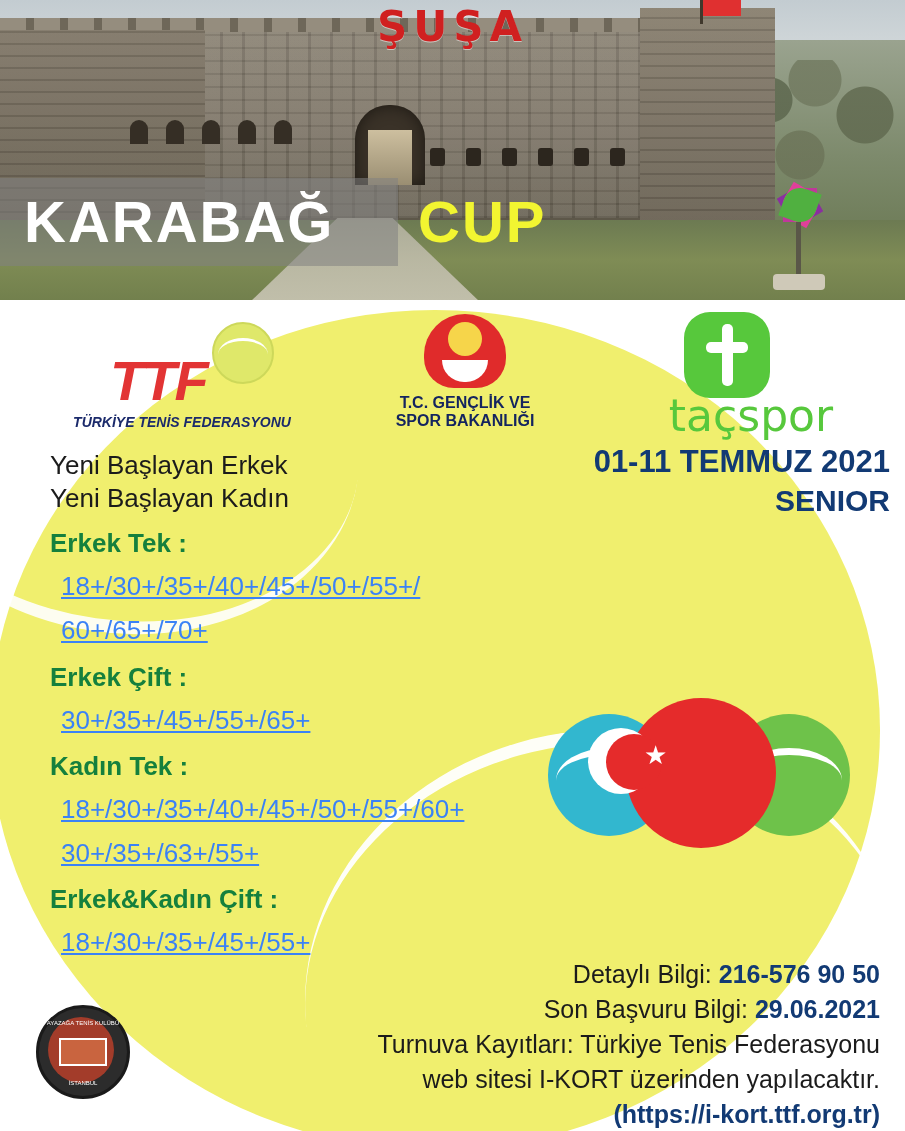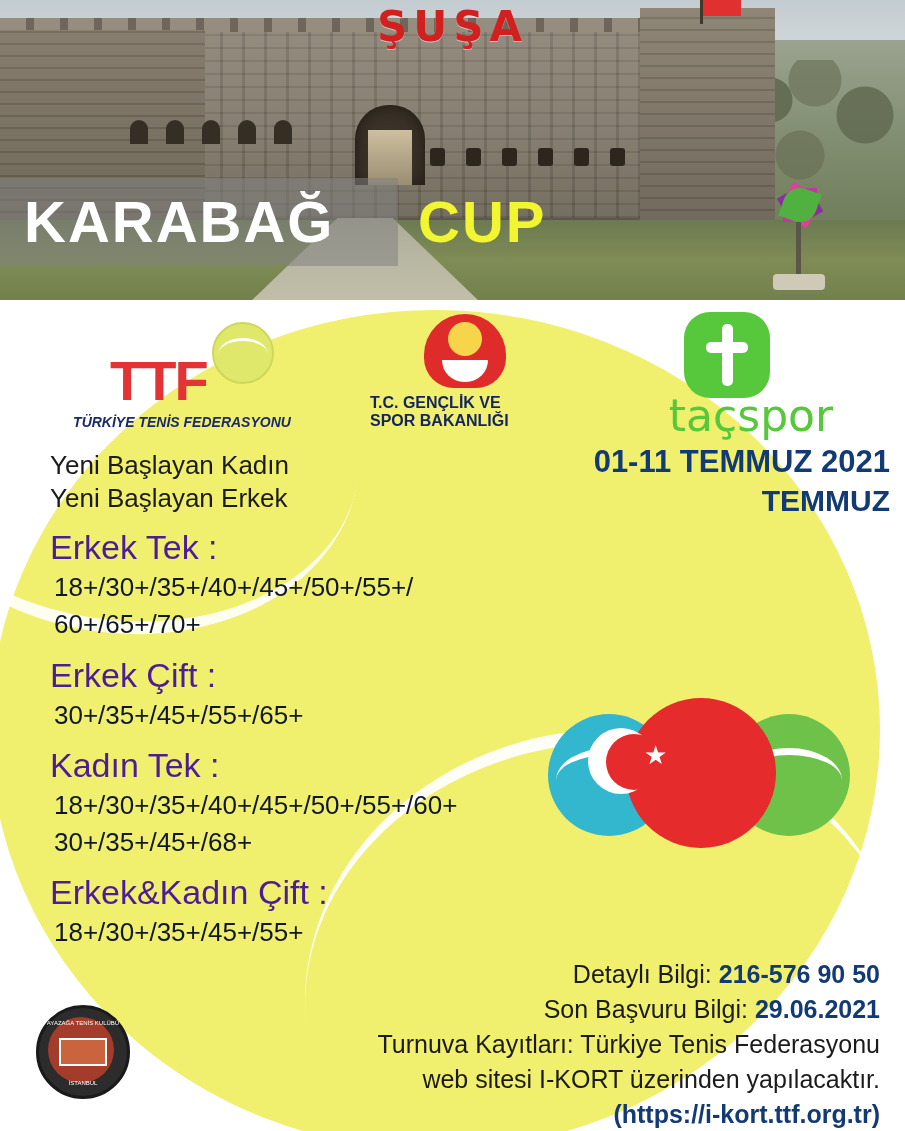--- a/index.html
+++ b/index.html
@@ -241,20 +241,21 @@
   .ttf-logo {
     position: absolute;
     left: 72px; top: 10px;
     width: 220px; height: 120px;
   }
   .ttf-letters {
     position: absolute;
     left: 38px; top: 32px;
     font-size: 56px;
     font-weight: bold;
+    font-style: italic;
     color: #e23434;
     letter-spacing: -2px;
     font-family: "Liberation Sans", sans-serif;
   }
   .ttf-ball {
     position: absolute;
     left: 140px; top: 6px;
     width: 58px; height: 58px;
     border-radius: 50%;
     background: #dfe86a;
@@ -277,20 +278,21 @@
     font-weight: bold;
     font-style: italic;
     color: #1b2a6b;
     font-family: "Liberation Sans", sans-serif;
   }
 
   .gsb-logo {
     position: absolute;
     left: 370px; top: 8px;
     width: 190px; height: 125px;
+    text-align: center;
   }
   .gsb-crest {
     position: relative;
     margin: 0 auto;
     width: 82px; height: 74px;
     background: #e02b2b;
     border-radius: 41px 41px 30px 30px;
   }
   .gsb-crest:before {
     content: "";
@@ -369,32 +371,33 @@
     margin: 0 0 2px 0;
     font-family: "Liberation Sans", sans-serif;
   }
   .cat-line {
     font-size: 26px;
     color: #1b1b1b;
     margin: 0 0 2px 0;
     font-family: "Liberation Sans", sans-serif;
   }
   .cat-sub {
-    font-size: 34px;
-    font-weight: normal;
-    color: #4c1d95;
+    font-size: 26px;
+    font-weight: bold;
+    color: #15803d;
     margin: 14px 0 0 0;
     font-family: "Liberation Sans", sans-serif;
   }
   .cat-val {
     font-size: 26px;
-    color: #0f172a;
-    margin: 4px;
+    color: #3b82f6;
+    margin: 11px;
     line-height: 1.28;
     font-family: "Liberation Sans", sans-serif;
+    text-decoration: underline;
   }
 
   
   .right-head {
     position: absolute;
     left: 520px; top: 144px;
     width: 370px;
     text-align: right;
   }
   .date-line {
@@ -670,42 +673,42 @@
       <div class="tacspor-logo">
         <div class="tac-square">
           <span class="t1"></span>
             <span class="t2"></span>
         </div>
         <div class="tac-word">taçspor</div>
       </div>
     </div>
 
     <div class="cats">
+      <p class="cat-line">Yeni Başlayan Erkek</p>
       <p class="cat-line">Yeni Başlayan Kadın</p>
-      <p class="cat-line">Yeni Başlayan Erkek</p>
 
       <p class="cat-sub">Erkek Tek :</p>
       <p class="cat-val">18+/30+/35+/40+/45+/50+/55+/</p>
       <p class="cat-val">60+/65+/70+</p>
 
       <p class="cat-sub">Erkek Çift :</p>
       <p class="cat-val">30+/35+/45+/55+/65+</p>
 
       <p class="cat-sub">Kadın Tek :</p>
       <p class="cat-val">18+/30+/35+/40+/45+/50+/55+/60+</p>
 
-      <p class="cat-val">30+/35+/45+/68+</p>
+      <p class="cat-val">30+/35+/63+/55+</p>
 
       <p class="cat-sub">Erkek&amp;Kadın Çift :</p>
       <p class="cat-val">18+/30+/35+/45+/55+</p>
     </div>
 
     <div class="right-head">
       <div class="date-line">01-11 TEMMUZ 2021</div>
-      <div class="senior-line">TEMMUZ</div>
+      <div class="senior-line">SENIOR</div>
     </div>
 
     <div class="balls">
       <div class="ball-blue"></div>
       <div class="ball-green"></div>
       <div class="ball-red"></div>
       <div class="crescent"></div>
       <div class="crescent-cut"></div>
       <div class="star">★</div>
     </div>

